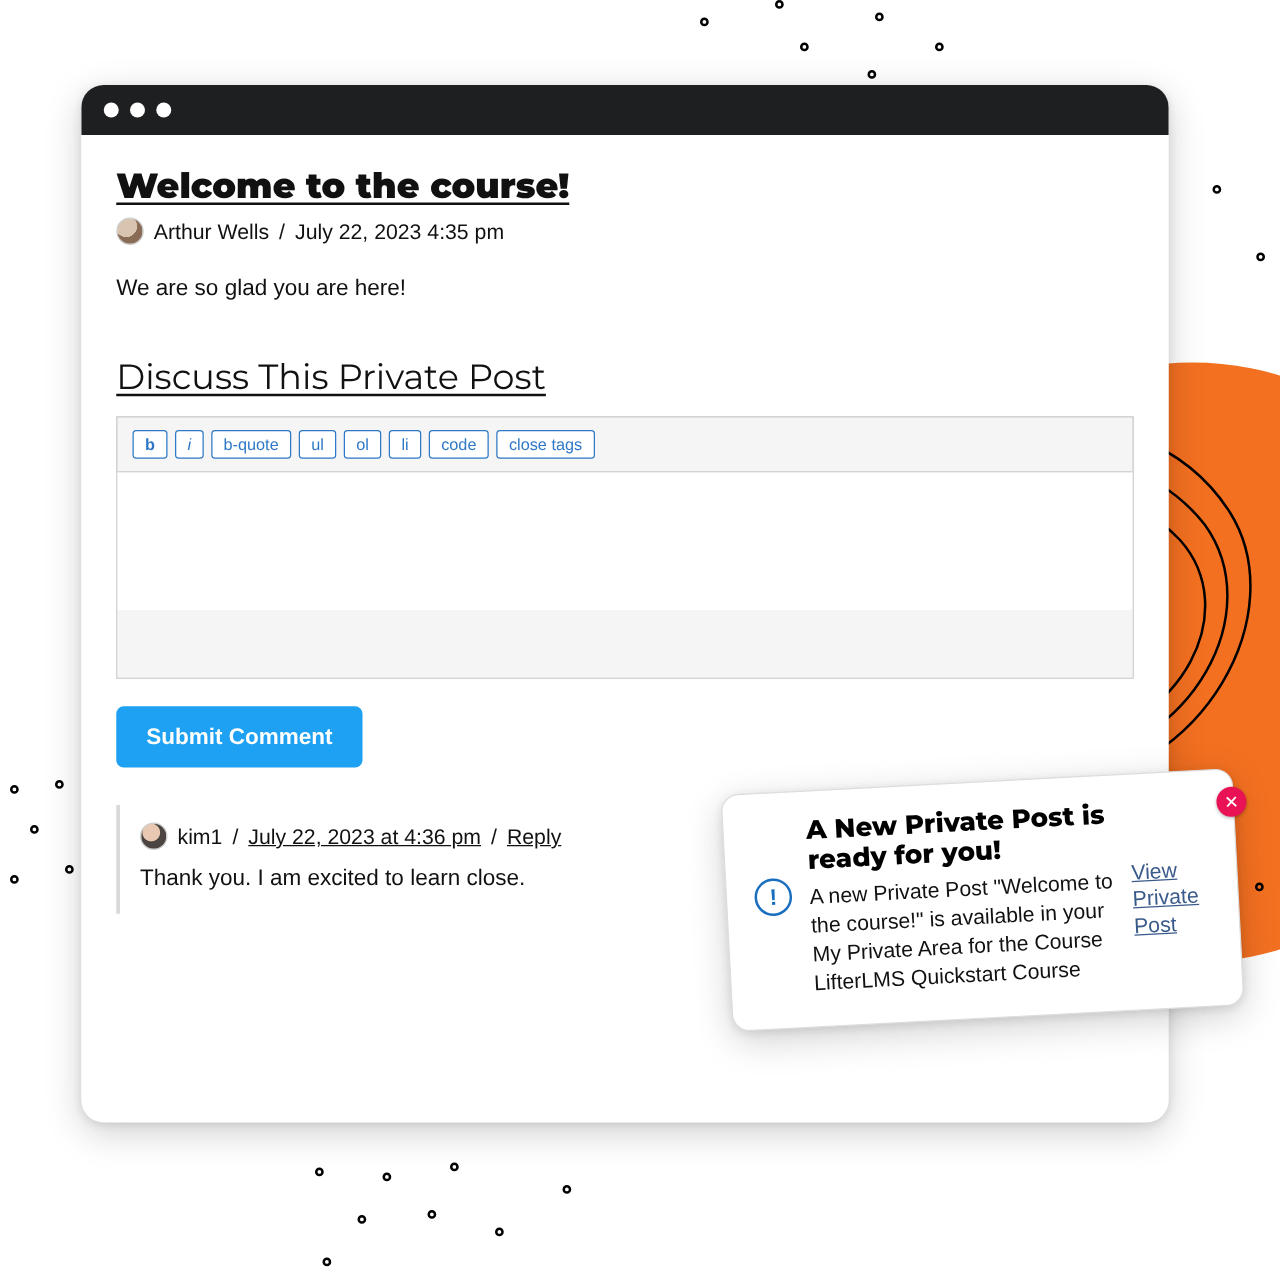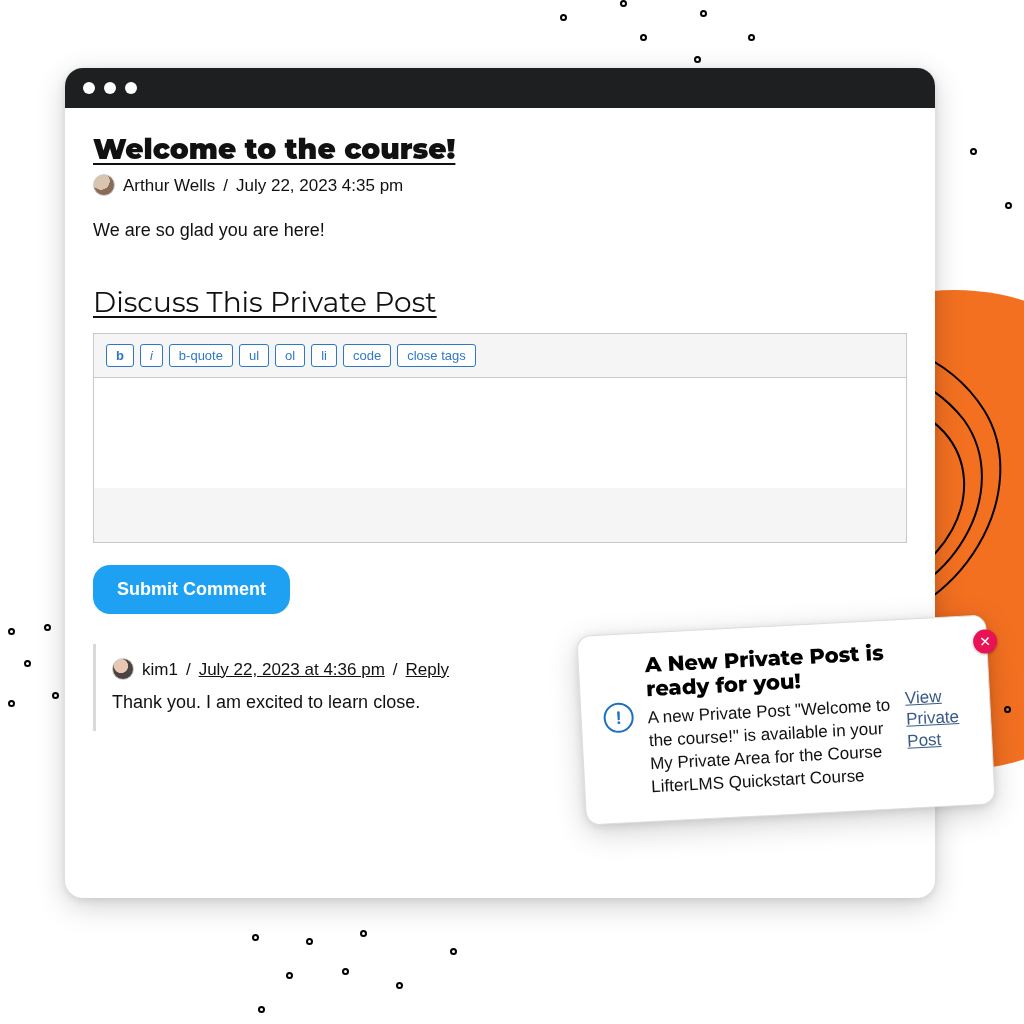--- a/index.html
+++ b/index.html
@@ -126,21 +126,21 @@
   .editor-footer { height: 54px; background: #f5f5f5; }
 
   .submit-row { margin-top: 22px; }
   .submit-btn {
     background: #1ea1f2;
     color: #fff;
     font-weight: 700;
     font-size: 18px;
     padding: 14px 24px;
     border: none;
-    border-radius: 17px;
+    border-radius: 6px;
     cursor: pointer;
   }
 
   .comment {
     margin-top: 30px;
     border-left: 3px solid #d9d9d9;
     padding: 14px 16px 18px 16px;
   }
   .comment-meta {
     display: flex; align-items: flex-end; gap: 8px;

